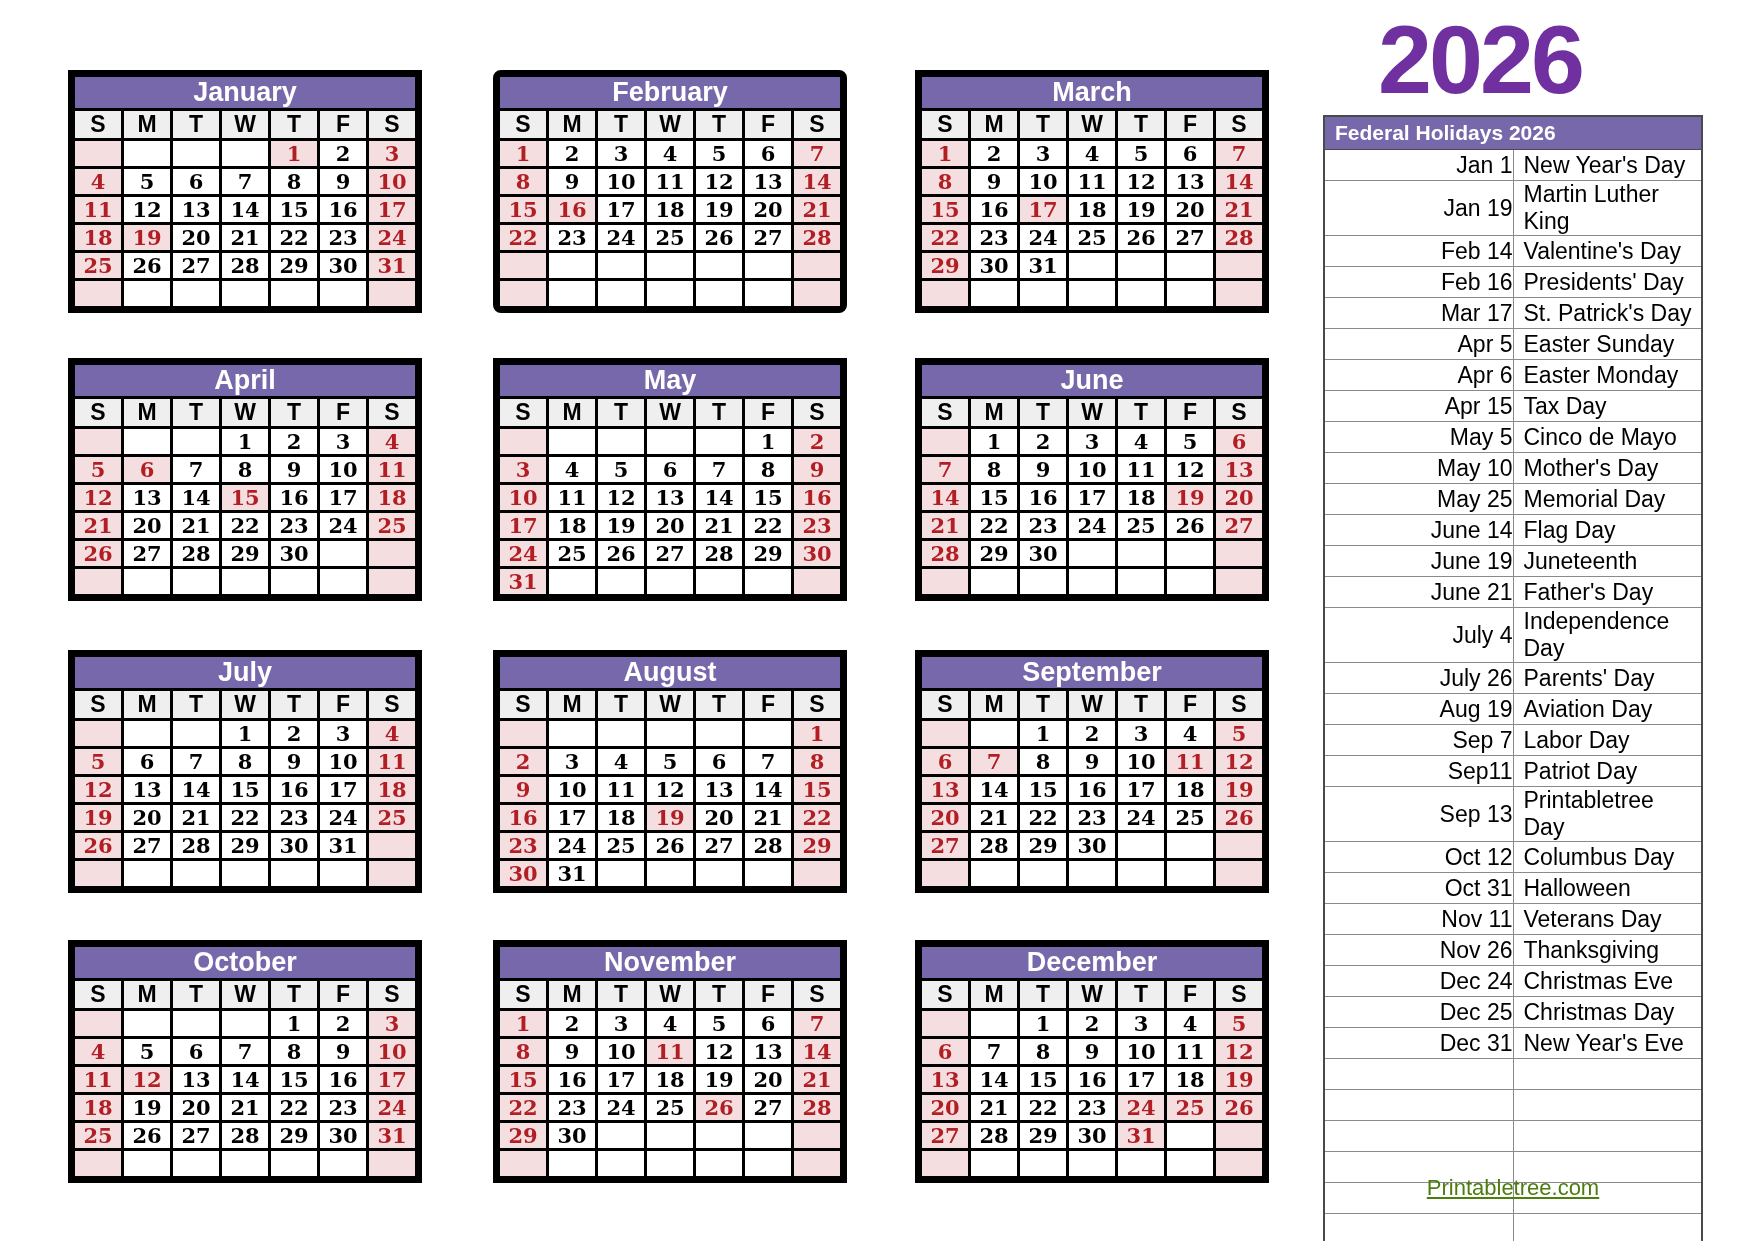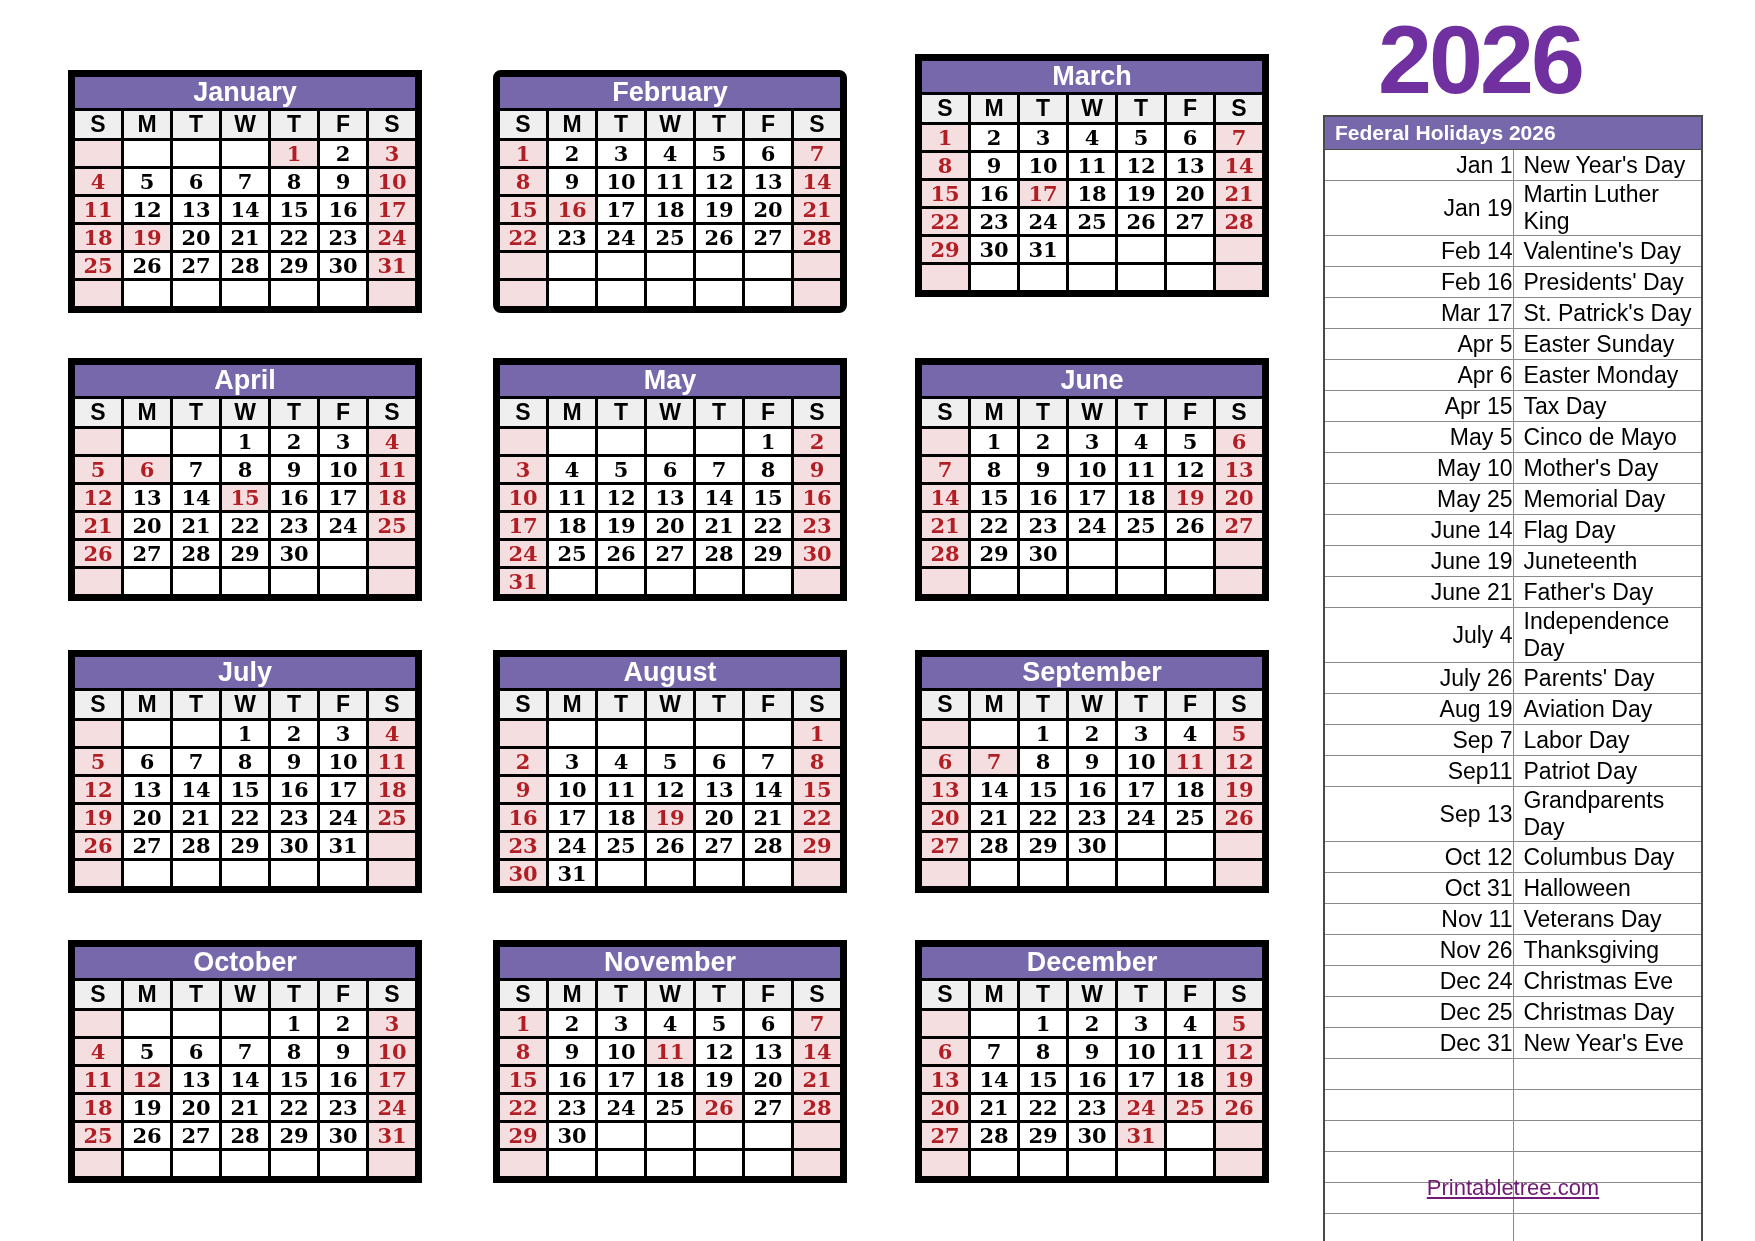--- a/index.html
+++ b/index.html
@@ -38,21 +38,21 @@
   .hh td{
     background:#7767AB;color:#fff;font-weight:bold;font-size:21px;text-align:left;
     padding:4px 10px;height:24px;border:1px solid #4a4a4a;
   }
   .hr td{height:30px;font-size:23px;color:#000;border:1px solid #8a8a8a;padding:0;background:#fff;}
   td.hdate{width:104px;padding-left:14px;text-align:right;}
   td.hname{padding-left:10px;margin-left:12px;}
 
   
   .footer{position:absolute;left:1323px;top:1175px;width:380px;text-align:center;}
-  .footer a{color:#701a75;font-size:22px;text-decoration:underline;font-family:"Liberation Sans",sans-serif;}
+  .footer a{color:#4d7c0f;font-size:22px;text-decoration:underline;font-family:"Liberation Sans",sans-serif;}
 </style>
 </head>
 <body>
 
 <div class="year">2026</div>
 
 <div id="months">
     <div class="month" style="left: 68px; top: 70px;">
       <table>
         <tbody>
@@ -190,21 +190,21 @@
             <td class=""></td>
             <td class=""></td>
             <td class=""></td>
             <td class=""></td>
             <td class=""></td>
             <td class="wk"></td>
           </tr>
         </tbody>
       </table>
     </div>
-    <div class="month" style="left: 915px; top: 54px;">
+    <div class="month" style="left: 915px; top: 70px;">
       <table>
         <tbody>
           <tr class="mt">
             <td colspan="7">March</td>
           </tr>
           <tr class="dh">
             <td>S</td>
             <td>M</td>
             <td>T</td>
             <td>W</td>
@@ -996,21 +996,21 @@
         <tr class="hr">
           <td class="hdate">Sep 7</td>
           <td class="hname">Labor Day</td>
         </tr>
         <tr class="hr">
           <td class="hdate">Sep11</td>
           <td class="hname">Patriot Day</td>
         </tr>
         <tr class="hr">
           <td class="hdate">Sep 13</td>
-          <td class="hname">Grandparents Day</td>
+          <td class="hname">Printabletree Day</td>
         </tr>
         <tr class="hr">
           <td class="hdate">Oct 12</td>
           <td class="hname">Columbus Day</td>
         </tr>
         <tr class="hr">
           <td class="hdate">Oct 31</td>
           <td class="hname">Halloween</td>
         </tr>
         <tr class="hr">

